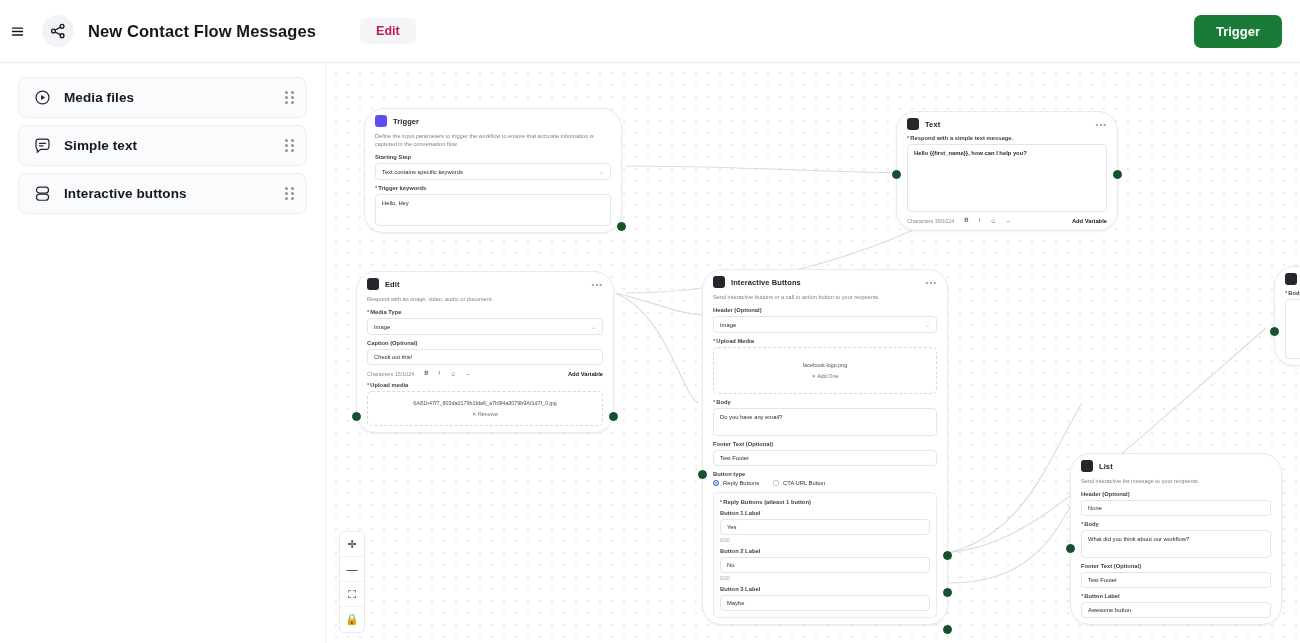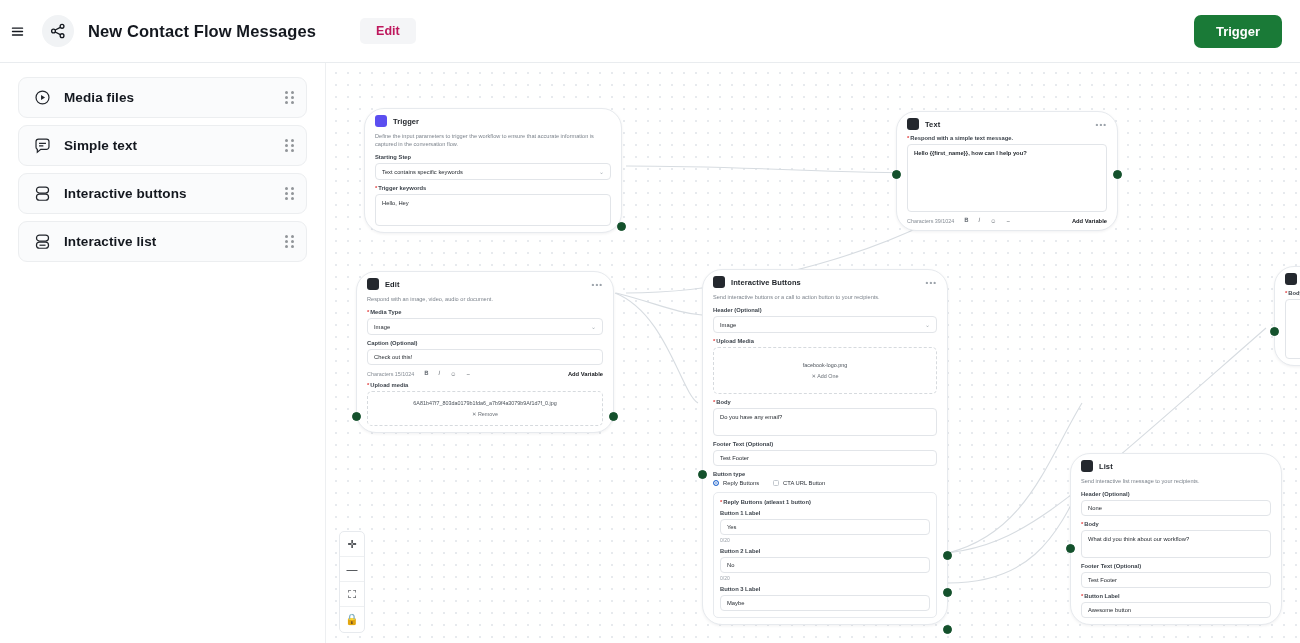--- a/index.html
+++ b/index.html
@@ -204,38 +204,20 @@
       <span class="grip">
           <i></i>
           <i></i>
           <i></i>
           <i></i>
           <i></i>
           <i></i>
         </span>
     </div>
 
-    <div class="palette-item">
-      <span class="palette-icon">
-        <svg width="19" height="19" viewBox="0 0 22 22" fill="none" stroke="#22262c" stroke-width="1.4">
-            <rect x="4" y="3.5" width="14" height="7" rx="3.5"></rect>
-            <rect x="4" y="11.8" width="14" height="7" rx="3.5"></rect>
-            <path d="M7.5 15.3h7"></path>
-          </svg>
-      </span>
-      <span class="palette-label">Interactive list</span>
-      <span class="grip">
-          <i></i>
-          <i></i>
-          <i></i>
-          <i></i>
-          <i></i>
-          <i></i>
-        </span>
-    </div>
   </div>
 
   <div class="canvas">
 
     <svg class="edges">
       <path d="M300 103 C 420 103, 500 110, 602 110" stroke="#d7dce1" stroke-width="1.1" fill="none"></path>
       <path d="M602 160 C 520 200, 400 230, 300 230" stroke="#d7dce1" stroke-width="1.1" fill="none"></path>
       <path d="M290 230 C 330 240, 350 250, 376 252" stroke="#d7dce1" stroke-width="1.1" fill="none"></path>
       <path d="M289 230 C 340 250, 355 330, 372 340" stroke="#d7dce1" stroke-width="1.1" fill="none"></path>
       <path d="M622 490 C 700 470, 720 400, 756 340" stroke="#d7dce1" stroke-width="1.1" fill="none"></path>

